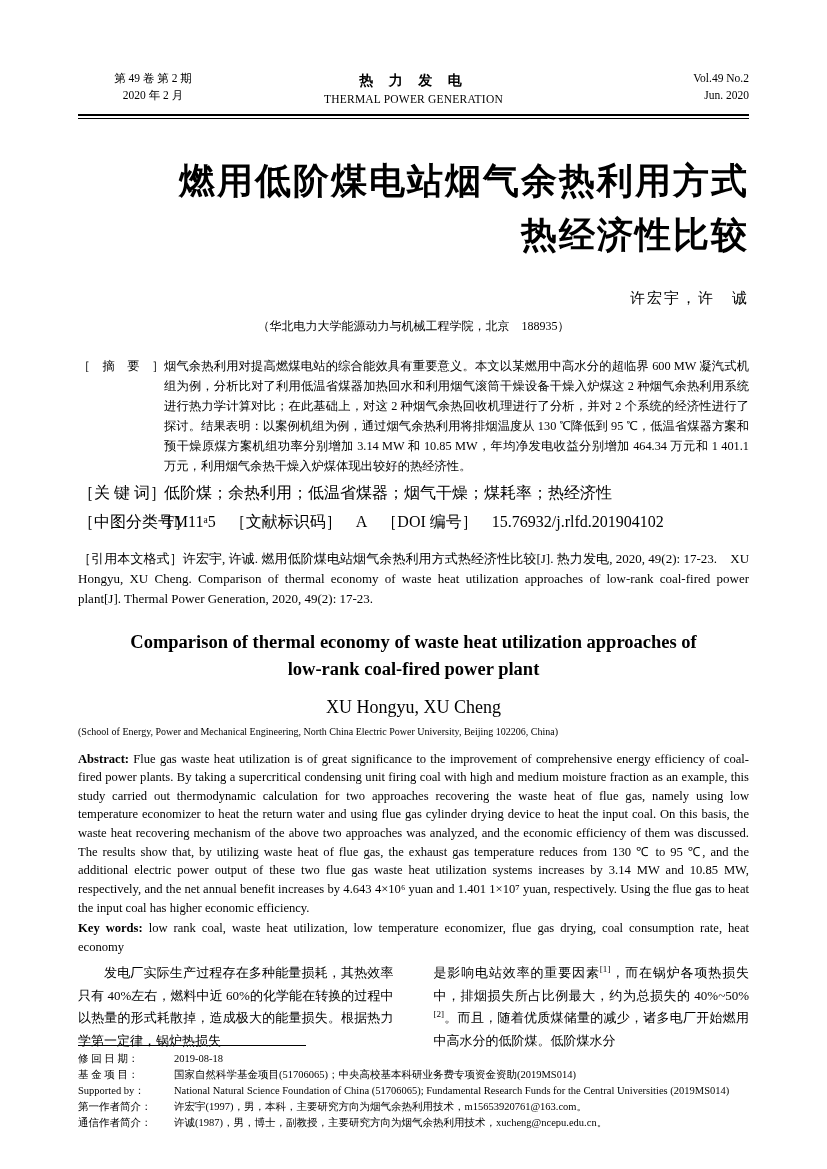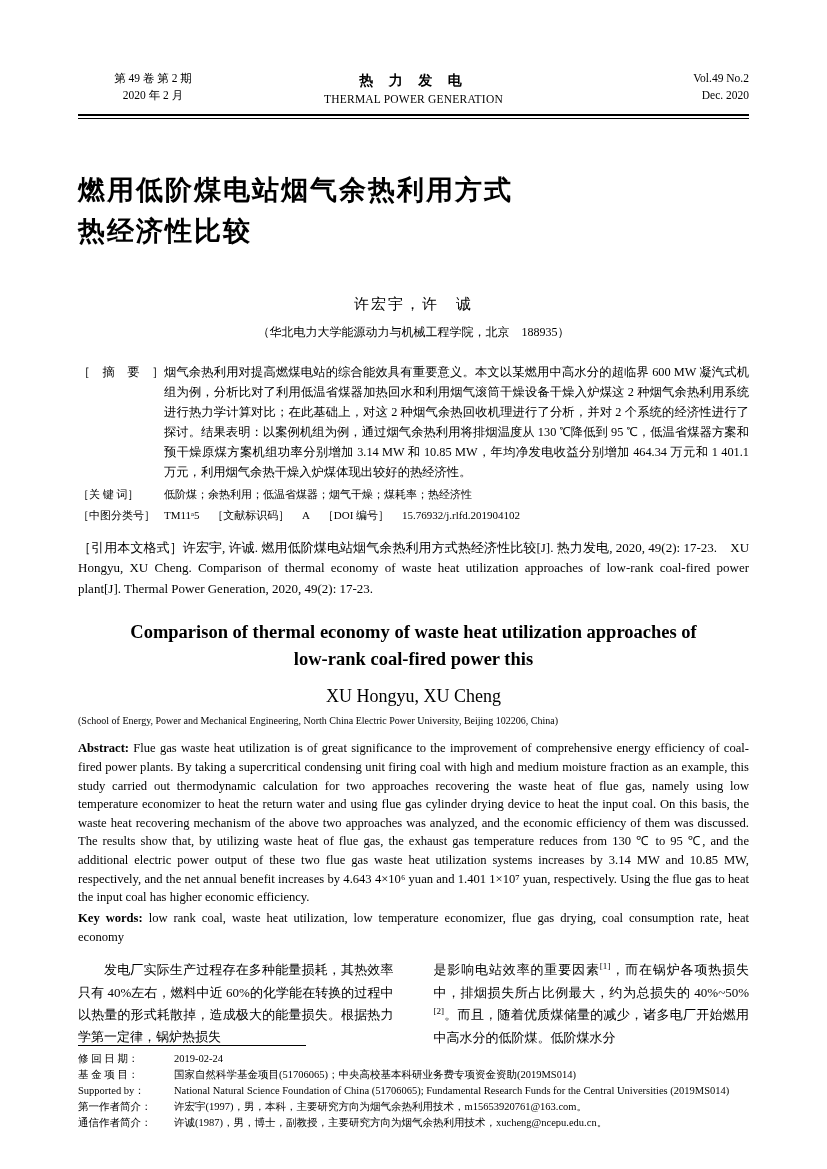--- a/index.html
+++ b/index.html
@@ -55,33 +55,33 @@
     border-top: 2.5px solid #000;
     margin-top: 6px;
   }
   .rule-thin {
     border-top: 1px solid #000;
     margin-top: 2px;
   }
 
   
   .title-cn {
-    text-align: left;
+    text-align: right;
     font-family: "DejaVu Serif", serif;
     font-weight: bold;
-    font-size: 27px;
+    font-size: 36px;
     line-height: 1.5;
     letter-spacing: 2px;
-    margin-top: 51px;
+    margin-top: 34px;
   }
   .authors-cn {
-    text-align: center;
+    text-align: right;
     font-size: 15px;
     letter-spacing: 2px;
-    margin-top: 44px;
+    margin-top: 28px;
   }
   .affil-cn {
     text-align: center;
     font-size: 12px;
     margin-top: 10px;
   }
 
   
   .abs-block {
     margin-top: 22px;
@@ -100,21 +100,21 @@
   .abs-label.spread {
     display: flex;
     justify-content: space-between;
   }
   .abs-body {
     flex: 1;
     text-align: justify;
   }
   .kv-row {
     margin-top: 3px;
-    font-size: 11px;
+    font-size: 16px;
   }
   .kv-row .seg { margin-right: 10px; }
 
   
   .citation {
     margin-top: 14px;
     font-size: 13px;
     line-height: 1.55;
     text-align: justify;
   }
@@ -147,21 +147,21 @@
   .abstract-en b { font-weight: bold; }
   .keywords-en {
     margin-top: 2px;
     font-size: 12.6px;
     line-height: 1.48;
     text-align: justify;
   }
 
   
   .body-cols {
-    margin-top: 13px;
+    margin-top: 6px;
     display: flex;
     gap: 40px;
     font-size: 13px;
     line-height: 1.72;
   }
   .body-cols .col {
     flex: 1;
     text-align: justify;
   }
   .body-cols p {
@@ -206,21 +206,21 @@
     <div class="left col">
       <div class="rh-line">第 49 卷  第 2 期</div>
       <div class="rh-line">2020 年  2 月</div>
     </div>
     <div class="col">
       <div class="journal-cn">热 力 发 电</div>
       <div class="journal-en">THERMAL POWER GENERATION</div>
     </div>
     <div class="right col">
       <div class="rh-line">Vol.49   No.2</div>
-      <div class="rh-line">Dec. 2020</div>
+      <div class="rh-line">Jun. 2020</div>
     </div>
   </div>
   <div class="rule-thick"></div>
   <div class="rule-thin"></div>
 
   <div class="title-cn">
     <div>燃用低阶煤电站烟气余热利用方式</div>
     <div>热经济性比较</div>
   </div>
 
@@ -252,21 +252,21 @@
       </div>
     </div>
   </div>
 
   <div class="citation">
     <span>［引用本文格式］</span><span>许宏宇, 许诚. 燃用低阶煤电站烟气余热利用方式热经济性比较[J]. 热力发电, 2020, 49(2): 17-23.　XU Hongyu, XU Cheng. Comparison of thermal economy of waste heat utilization approaches of low-rank coal-fired power plant[J]. Thermal Power Generation, 2020, 49(2): 17-23.</span>
   </div>
 
   <div class="title-en">
     <div>Comparison of thermal economy of waste heat utilization approaches of</div>
-    <div>low-rank coal-fired power this</div>
+    <div>low-rank coal-fired power plant</div>
   </div>
   <div class="authors-en">XU Hongyu, XU Cheng</div>
   <div class="affil-en">(School of Energy, Power and Mechanical Engineering, North China Electric Power University, Beijing 102206, China)</div>
 
   <div class="abstract-en">
     <b>Abstract:</b><span> Flue gas waste heat utilization is of great significance to the improvement of comprehensive energy efficiency of coal-fired power plants. By taking a supercritical condensing unit firing coal with high and medium moisture fraction as an example, this study carried out thermodynamic calculation for two approaches recovering the waste heat of flue gas, namely using low temperature economizer to heat the return water and using flue gas cylinder drying device to heat the input coal. On this basis, the waste heat recovering mechanism of the above two approaches was analyzed, and the economic efficiency of them was discussed. The results show that, by utilizing waste heat of flue gas, the exhaust gas temperature reduces from 130 ℃ to 95 ℃, and the additional electric power output of these two flue gas waste heat utilization systems increases by 3.14 MW and 10.85 MW, respectively, and the net annual benefit increases by 4.643 4×10⁶ yuan and 1.401 1×10⁷ yuan, respectively. Using the flue gas to heat the input coal has higher economic efficiency.</span>
   </div>
   <div class="keywords-en">
     <b>Key words:</b><span> low rank coal, waste heat utilization, low temperature economizer, flue gas drying, coal consumption rate, heat economy</span>
   </div>
@@ -277,21 +277,21 @@
     </div>
     <div class="col">
       <p class="noindent"><span>是影响电站效率的重要因素</span><sup>[1]</sup><span>，而在锅炉各项热损失中，排烟损失所占比例最大，约为总损失的 40%~50%</span><sup>[2]</sup><span>。而且，随着优质煤储量的减少，诸多电厂开始燃用中高水分的低阶煤。低阶煤水分</span></p>
     </div>
   </div>
 
   <div class="footnotes">
     <div class="fn-rule"></div>
     <div class="fn-line">
       <div class="fn-key">修 回 日 期：</div>
-      <div class="fn-val">2019-02-24</div>
+      <div class="fn-val">2019-08-18</div>
     </div>
     <div class="fn-line">
       <div class="fn-key">基 金 项 目：</div>
       <div class="fn-val">国家自然科学基金项目(51706065)；中央高校基本科研业务费专项资金资助(2019MS014)</div>
     </div>
     <div class="fn-line en">
       <div class="fn-key">Supported by：</div>
       <div class="fn-val">National Natural Science Foundation of China (51706065); Fundamental Research Funds for the Central Universities (2019MS014)</div>
     </div>
     <div class="fn-line">

